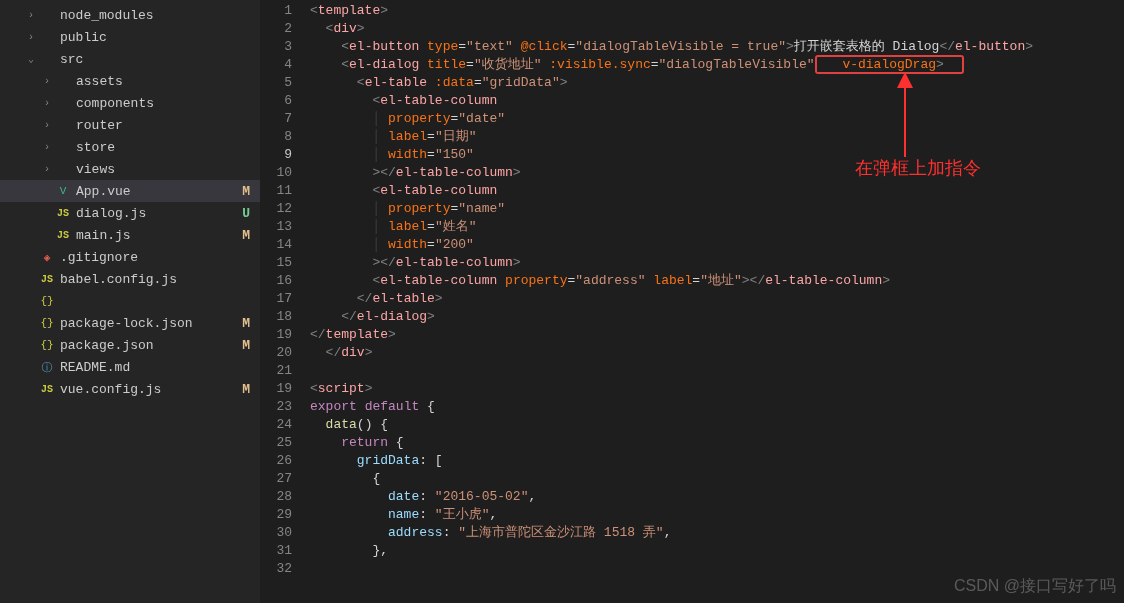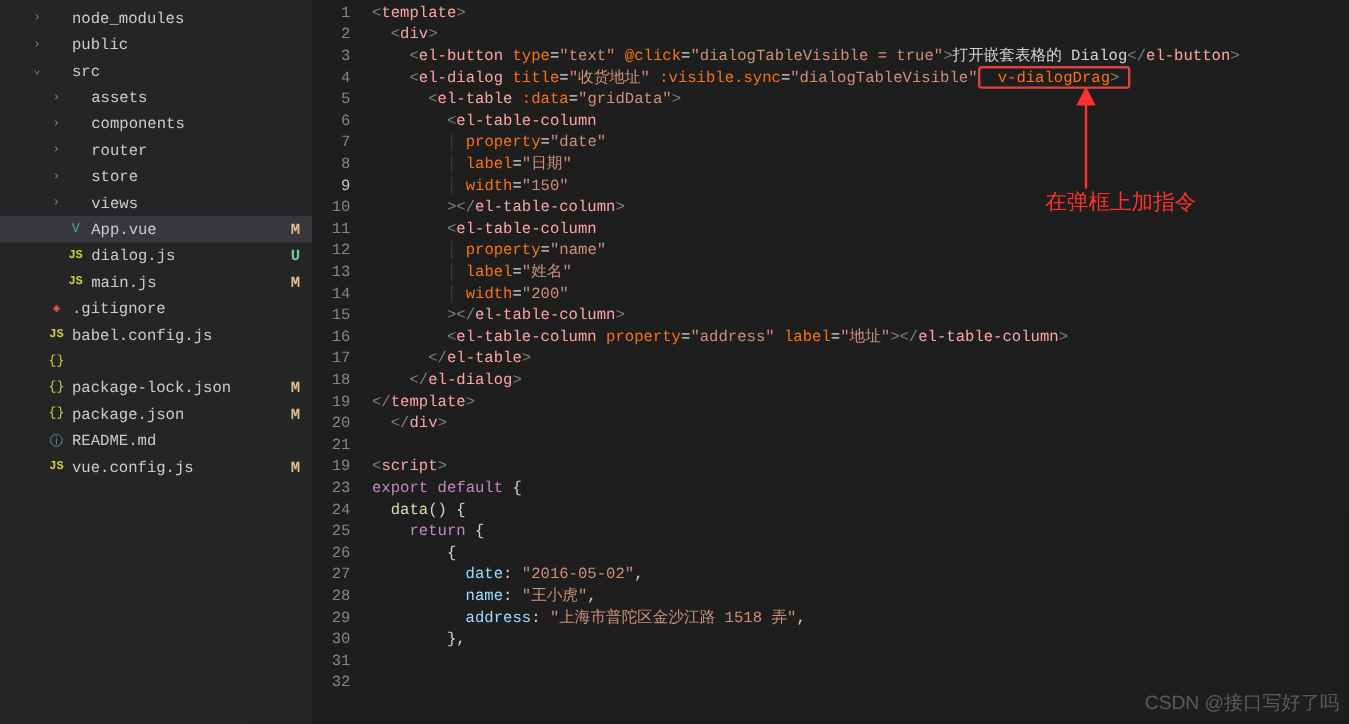--- a/index.html
+++ b/index.html
@@ -83,32 +83,31 @@
 .txt { color: #d4d4d4; }
 .kw2 { color: #c586c0; }
 .fn { color: #dcdcaa; }
 .prop { color: #9cdcfe; }
 .bool { color: #569cd6; }
 .punc { color: #d4d4d4; }
 
 .highlight-box {
   border: 2px solid #e04040;
   border-radius: 3px;
-  padding: 0 7px;
+  padding: 0 18px;
 }
 .anno-arrow {
   position: absolute;
   pointer-events: none;
 }
 .anno-text {
   position: absolute;
   color: #ff3030;
   font-size: 18px;
   font-family: Arial, sans-serif;
-  margin-left: 16px;
 }
 .watermark {
   position: absolute;
   right: 8px;
   bottom: 6px;
   color: rgba(200,200,200,0.35);
   font-size: 16px;
   font-family: Arial;
 }
 .indent-guide { color: #404040; }
@@ -282,20 +281,21 @@
     <div class="line">        <span class="tag">&lt;</span><span class="elname">el-table-column</span> <span class="attr">property</span><span class="punc">=</span><span class="str">"address"</span> <span class="attr">label</span><span class="punc">=</span><span class="str">"地址"</span><span class="tag">&gt;&lt;/</span><span class="elname">el-table-column</span><span class="tag">&gt;</span></div>
     <div class="line">      <span class="tag">&lt;/</span><span class="elname">el-table</span><span class="tag">&gt;</span></div>
     <div class="line">    <span class="tag">&lt;/</span><span class="elname">el-dialog</span><span class="tag">&gt;</span></div>
     <div class="line"><span class="tag">&lt;/</span><span class="elname">template</span><span class="tag">&gt;</span></div>
     <div class="line">  <span class="tag">&lt;/</span><span class="elname">div</span><span class="tag">&gt;</span></div>
     <div class="line"></div>
     <div class="line"><span class="tag">&lt;</span><span class="elname">script</span><span class="tag">&gt;</span></div>
     <div class="line"><span class="kw2">export</span> <span class="kw2">default</span> <span class="punc">{</span></div>
     <div class="line">  <span class="fn">data</span><span class="punc">() {</span></div>
     <div class="line">    <span class="kw2">return</span> <span class="punc">{</span></div>
+    <div class="line">      <span class="prop">gridData</span><span class="punc">: [</span></div>
     <div class="line">        <span class="punc">{</span></div>
     <div class="line">          <span class="prop">date</span><span class="punc">: </span><span class="str">"2016-05-02"</span><span class="punc">,</span></div>
     <div class="line">          <span class="prop">name</span><span class="punc">: </span><span class="str">"王小虎"</span><span class="punc">,</span></div>
     <div class="line">          <span class="prop">address</span><span class="punc">: </span><span class="str">"上海市普陀区金沙江路 1518 弄"</span><span class="punc">,</span></div>
     <div class="line">        <span class="punc">},</span></div>
   </div>
 
   <svg class="anno-arrow" style="left:620px;top:72px;" width="50" height="90">
     <defs>
         <marker id="ah" markerWidth="8" markerHeight="8" refX="4" refY="4" orient="auto">

